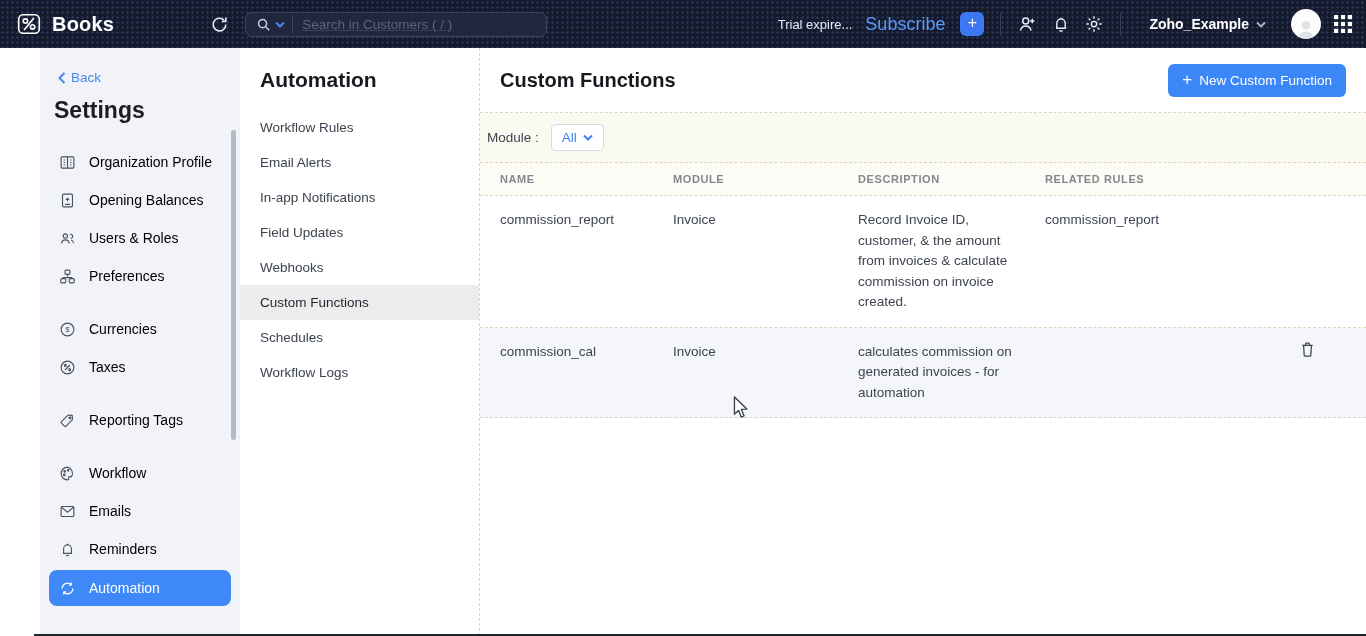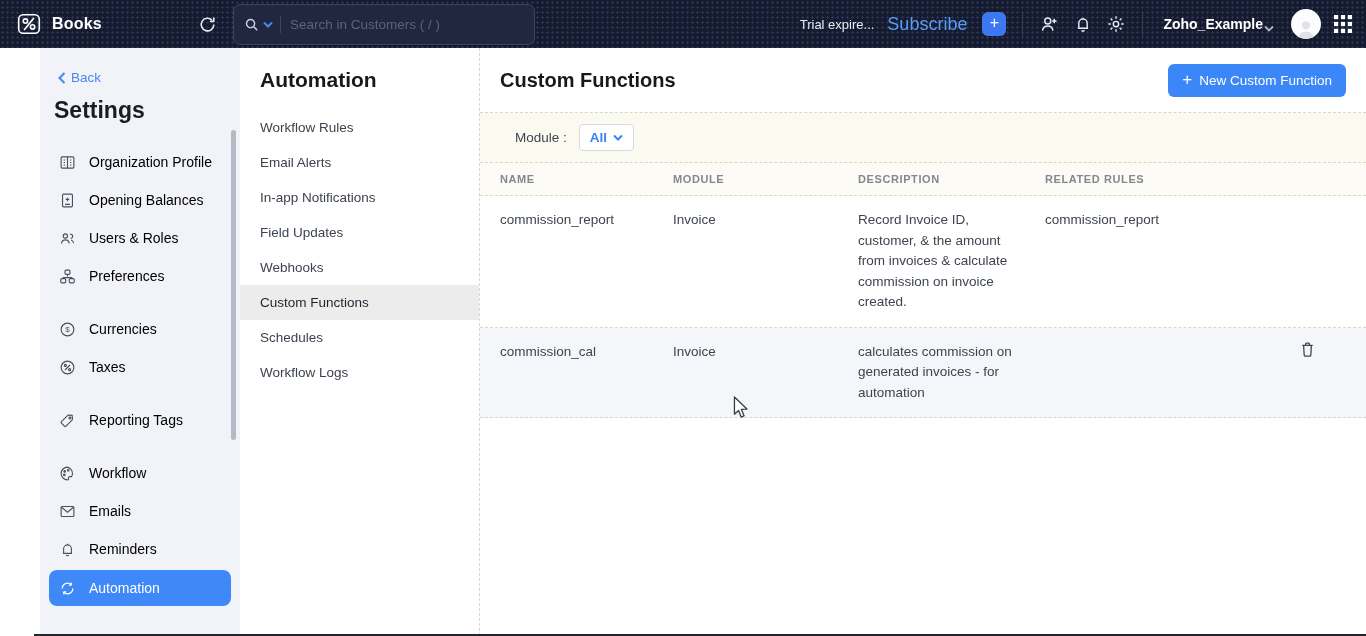--- a/index.html
+++ b/index.html
@@ -17,49 +17,50 @@
     background-color: #151b2d;
     background-image: radial-gradient(rgba(80,110,190,.30) 1px, transparent 1.3px);
     background-size: 5px 5px;
     display: flex;
     align-items: center;
     padding: 0 14px 0 16px;
     position: relative;
     z-index: 5;
   }
   .brand { display:flex; align-items:center; gap:10px; }
-  .brand-name { color:#fff; font-size:16px; font-weight:700; letter-spacing:.2px; }
+  .brand-name { color:#fff; font-size:20px; font-weight:700; letter-spacing:.2px; }
   .nav-refresh { margin-left:96px; display:flex; align-items:center; cursor:pointer; }
   .searchbar {
     margin-left: 16px;
-    width: 302px; height: 41px;
+    width: 302px; height: 25px;
     background:#20273e;
     border:1px solid #3a4464;
     border-radius: 7px;
     display:flex; align-items:center;
     padding: 0 10px;
+    text-decoration: underline;
   }
   .searchbar .divider { width:1px; height:17px; background:#3a4464; margin:0 9px 0 7px; }
   .searchbar input {
     background:transparent; border:none; outline:none;
     color:#cfd5e6; font-size:13.5px; width:200px;
     font-family:"Liberation Sans",sans-serif;
   }
   .searchbar input::placeholder { color:#5a6480; }
   .nav-right { margin-left:auto; display:flex; align-items:center; gap:13px; }
   .trial-text { color:#e7eaf3; font-size:13px; }
   .subscribe-link { color:#5b9bf8; font-size:18px; cursor:pointer; }
   .plus-button {
     width:24px; height:24px; border-radius:6px;
     background:#3d78f3; color:#fff; font-size:16px; line-height:22px;
     text-align:center; cursor:pointer; margin-left:2px;
   }
   .vsep { width:1px; height:24px; background:#333d5c; margin:0 3px; }
   .nav-icon { display:flex; align-items:center; cursor:pointer; }
-  .org-switcher { display:flex; align-items:flex-end; gap:1px; cursor:pointer; margin:0 4px; }
+  .org-switcher { display:flex; align-items:center; gap:7px; cursor:pointer; margin:0 12px; }
   .org-name { color:#fff; font-size:14px; font-weight:700; }
   .avatar {
     width:30px; height:30px; border-radius:50%; background:#fdfdfd;
     display:flex; align-items:flex-end; justify-content:center; overflow:hidden; cursor:pointer;
   }
   
   .app { display:flex; height:588px; }
   
   .sidebar {
     width:200px; background:#f2f3f9; position:relative; flex:none;
@@ -104,28 +105,28 @@
   .page-title { font-size:20px; font-weight:600; color:#17191e; }
   .new-btn {
     position:absolute; right:20px; top:16px; height:33px;
     background:#3c87f8; border:none; border-radius:6px; color:#fff;
     font-size:13.5px; font-family:"Liberation Sans",sans-serif;
     padding:0 14px; display:flex; align-items:center; gap:7px; cursor:pointer;
   }
   .new-btn .plus { font-size:17px; font-weight:400; margin-top:-2px; }
   .filter-row {
     height:50px; background:#fbfaf1; border-bottom:1px dashed #ddd6bf;
-    display:flex; align-items:center; padding-left:35px; flex:none;
+    display:flex; align-items:center; padding-left:7px; flex:none;
   }
   .filter-label { font-size:13.5px; color:#3f4651; }
   .module-select {
     margin-left:12px; background:#fff; border:1px solid #d7dae2; border-radius:4px;
     padding:5px 10px; display:flex; align-items:center; gap:6px; cursor:pointer;
   }
-  .module-select .val { color:#3b82f6; font-size:13.5px; font-weight:700; }
+  .module-select .val { color:#3b82f6; font-size:13.5px; font-weight:400; }
   .tgrid { display:grid; grid-template-columns:173px 185px 187px 235px 1fr; padding-left:20px; }
   .thead {
     height:33px; align-items:center; background:#fcfbf5;
     border-bottom:1px dashed #ddd6bf; flex:none;
   }
   .thead .th {
     font-size:11px; font-weight:700; color:#85878e;
     letter-spacing:.6px; text-transform:uppercase;
   }
   .trow { border-bottom:1px dashed #ddd6bf; align-items:start; }

